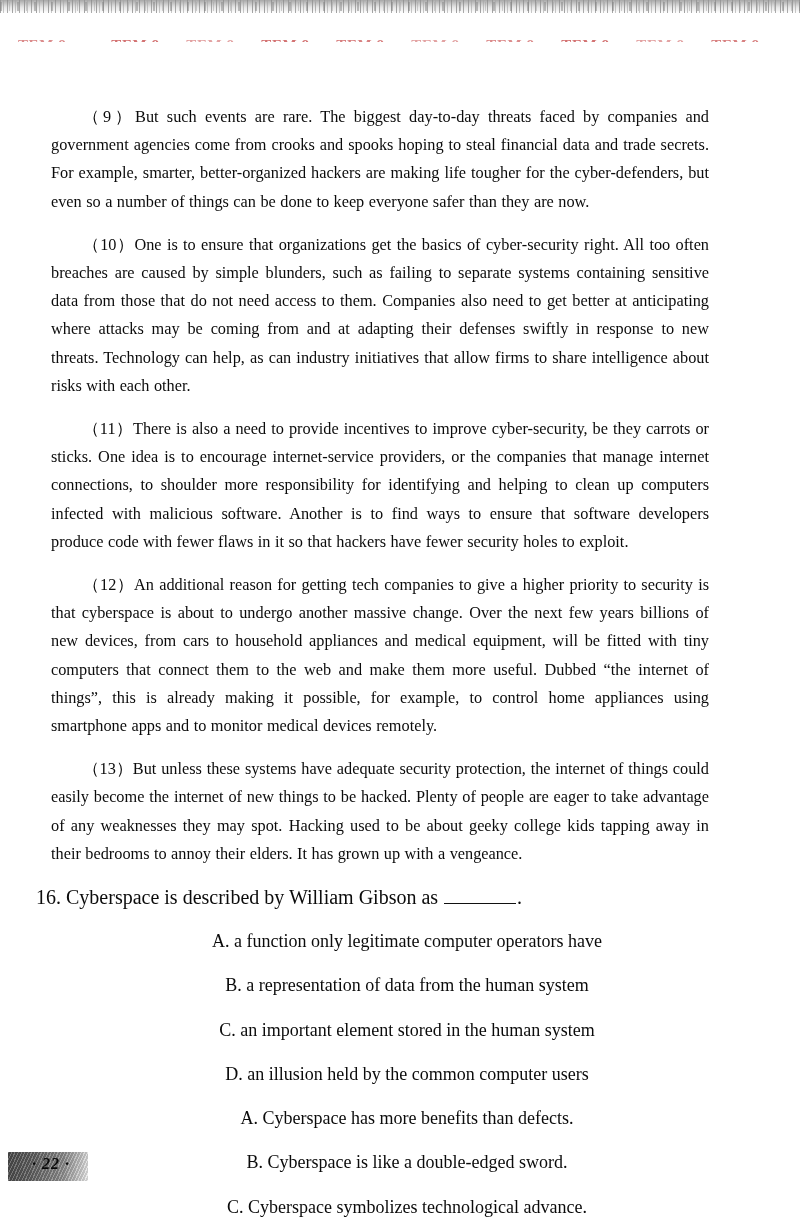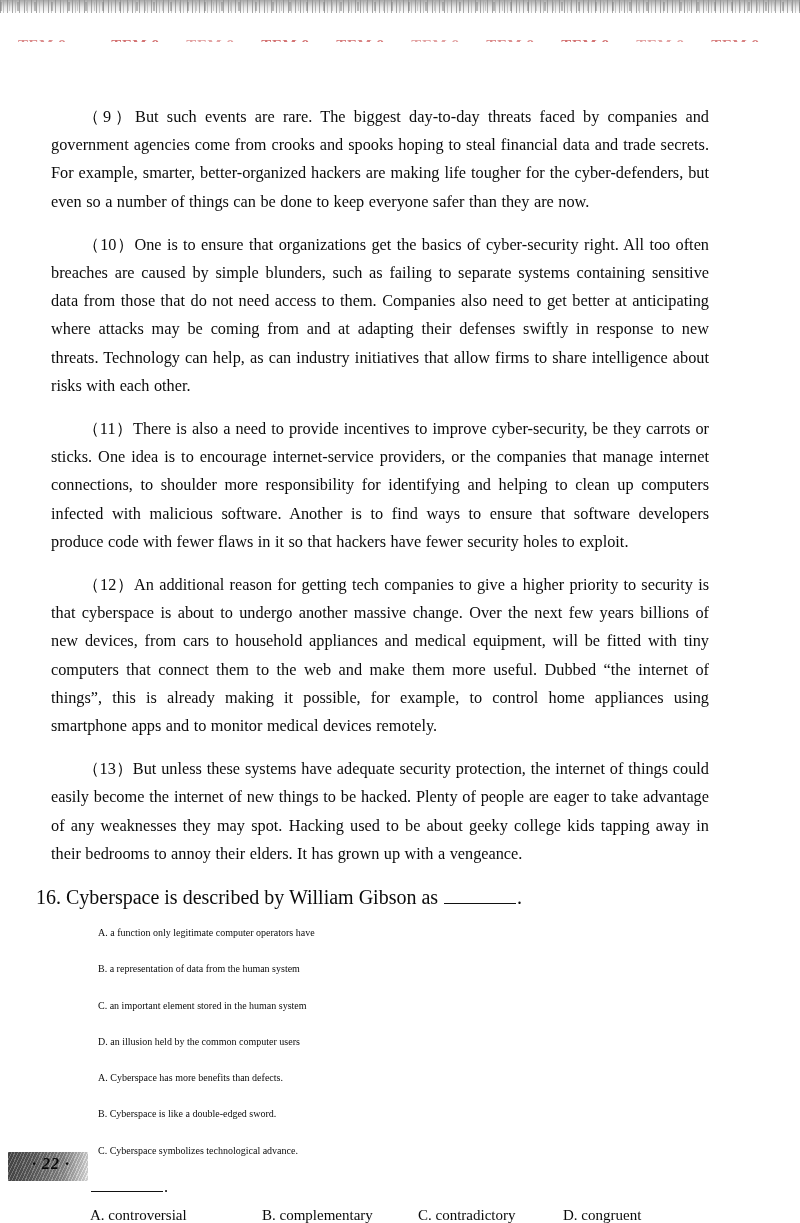--- a/index.html
+++ b/index.html
@@ -101,26 +101,26 @@
     text-align: justify;
     text-indent: 0;
     padding-left: 30px;
   }
   .question .qnum {
     display: inline-block;
     width: 30px;
     margin-left: -30px;
   }
   .option {
-    margin: 8px;
-    font-size: 10px;
+    margin: 16px;
+    font-size: 18px;
     line-height: 28.2px;
     padding-left: 54px;
     text-indent: 0;
-    text-align: left;
+    text-align: center;
   }
   .option-row {
     margin: 0;
     font-size: 15px;
     line-height: 28.2px;
     padding-left: 54px;
     display: flex;
   }
   .option-row .opt-inline { flex: none; }
   .option-row .opt-inline.o1 { width: 172px; }

